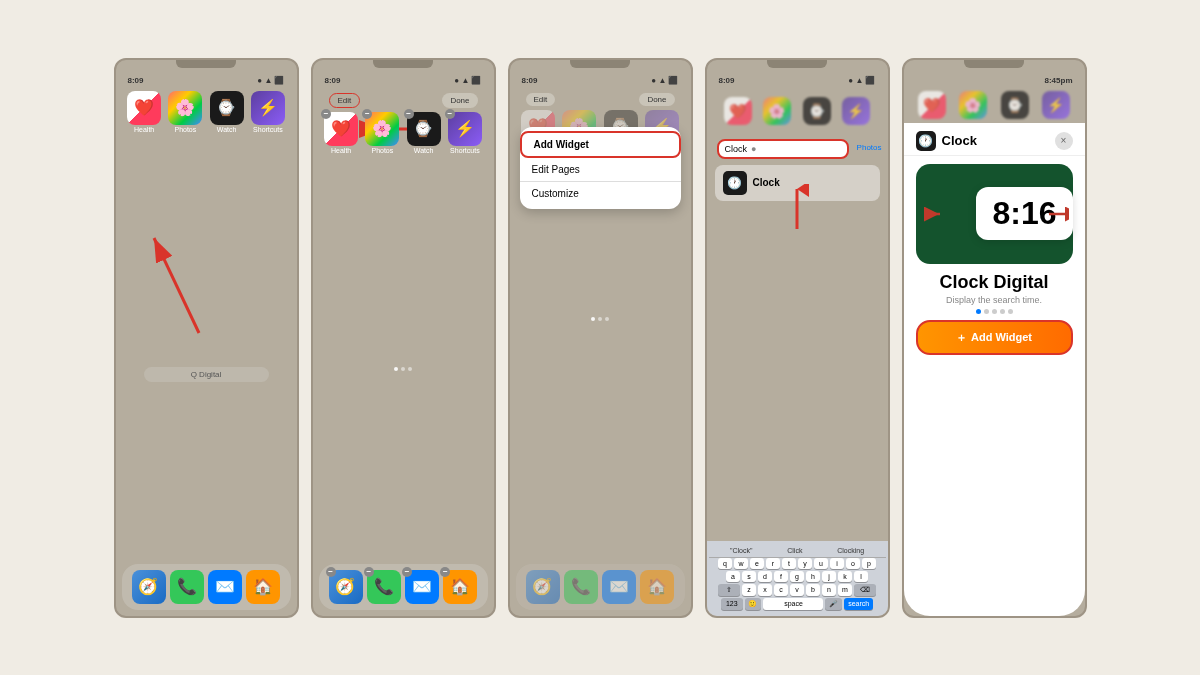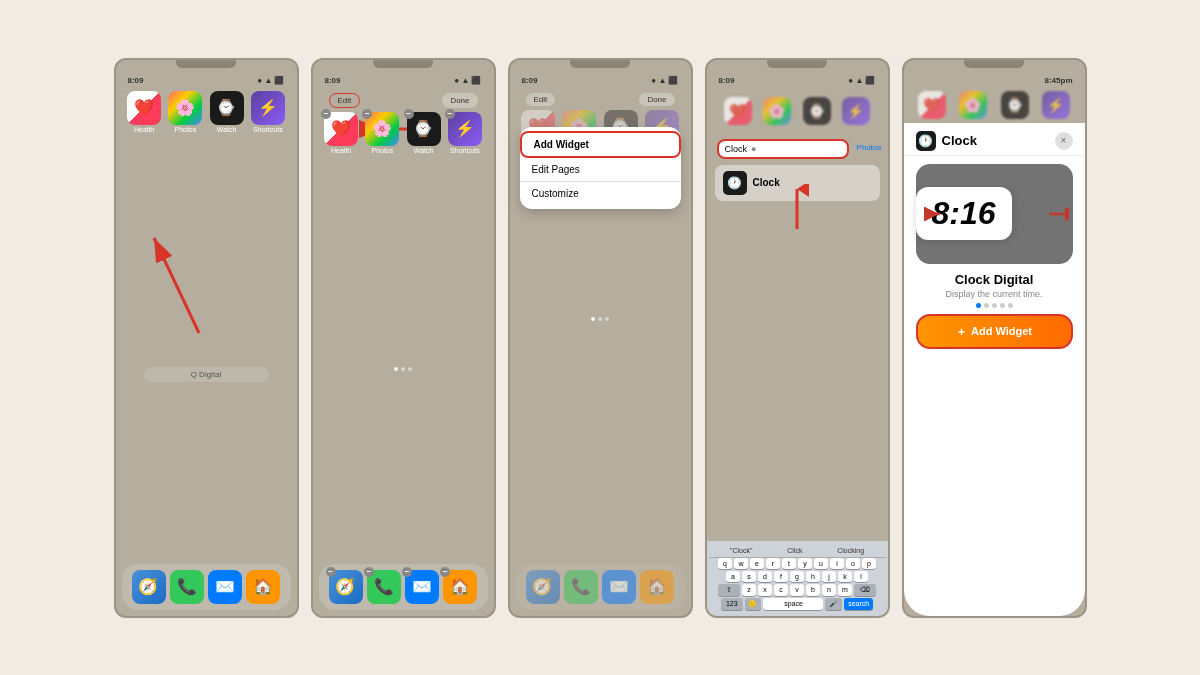--- a/index.html
+++ b/index.html
@@ -302,44 +302,43 @@
       background: #e0e0e0;
       border-radius: 50%;
       display: flex;
       align-items: center;
       justify-content: center;
       font-size: 10px;
       color: #666;
     }
 
     .widget-preview {
-      background: #737373;
+      background: #14532d;
       margin: 8px 12px;
       border-radius: 14px;
       height: 100px;
       display: flex;
       align-items: center;
-      justify-content: flex-start;
+      justify-content: flex-end;
       position: relative;
-      font-style: italic;
     }
 
     .clock-display {
       background: #fff;
       border-radius: 12px;
       padding: 8px 16px;
       font-size: 32px;
       font-weight: 900;
       color: #000;
       font-family: -apple-system, sans-serif;
       box-shadow: 0 2px 8px rgba(0,0,0,0.15);
     }
 
     .widget-title {
-      font-size: 13px;
+      font-size: 18px;
       font-weight: 700;
       text-align: center;
       color: #000;
       margin: 4px 0 2px;
     }
 
     .widget-desc {
       font-size: 9px;
       color: #888;
       text-align: center;
@@ -703,21 +702,21 @@
           <defs>
             <marker id="ah-right" markerWidth="6" markerHeight="6" refX="0" refY="3" orient="auto">
               <polygon points="0 0, 6 3, 0 6" fill="#c0392b"></polygon>
             </marker>
           </defs>
           <line x1="4" y1="12" x2="20" y2="12" stroke="#c0392b" stroke-width="2.5" marker-end="url(#ah-right)"></line>
         </svg>
       </div>
 
       <div class="widget-title">Clock Digital</div>
-      <div class="widget-desc">Display the current time.</div>
+      <div class="widget-desc">Display the search time.</div>
 
       <div class="dots-row">
         <div class="dot active"></div>
         <div class="dot"></div>
         <div class="dot"></div>
         <div class="dot"></div>
         <div class="dot"></div>
       </div>
 
       <div class="add-widget-btn">

